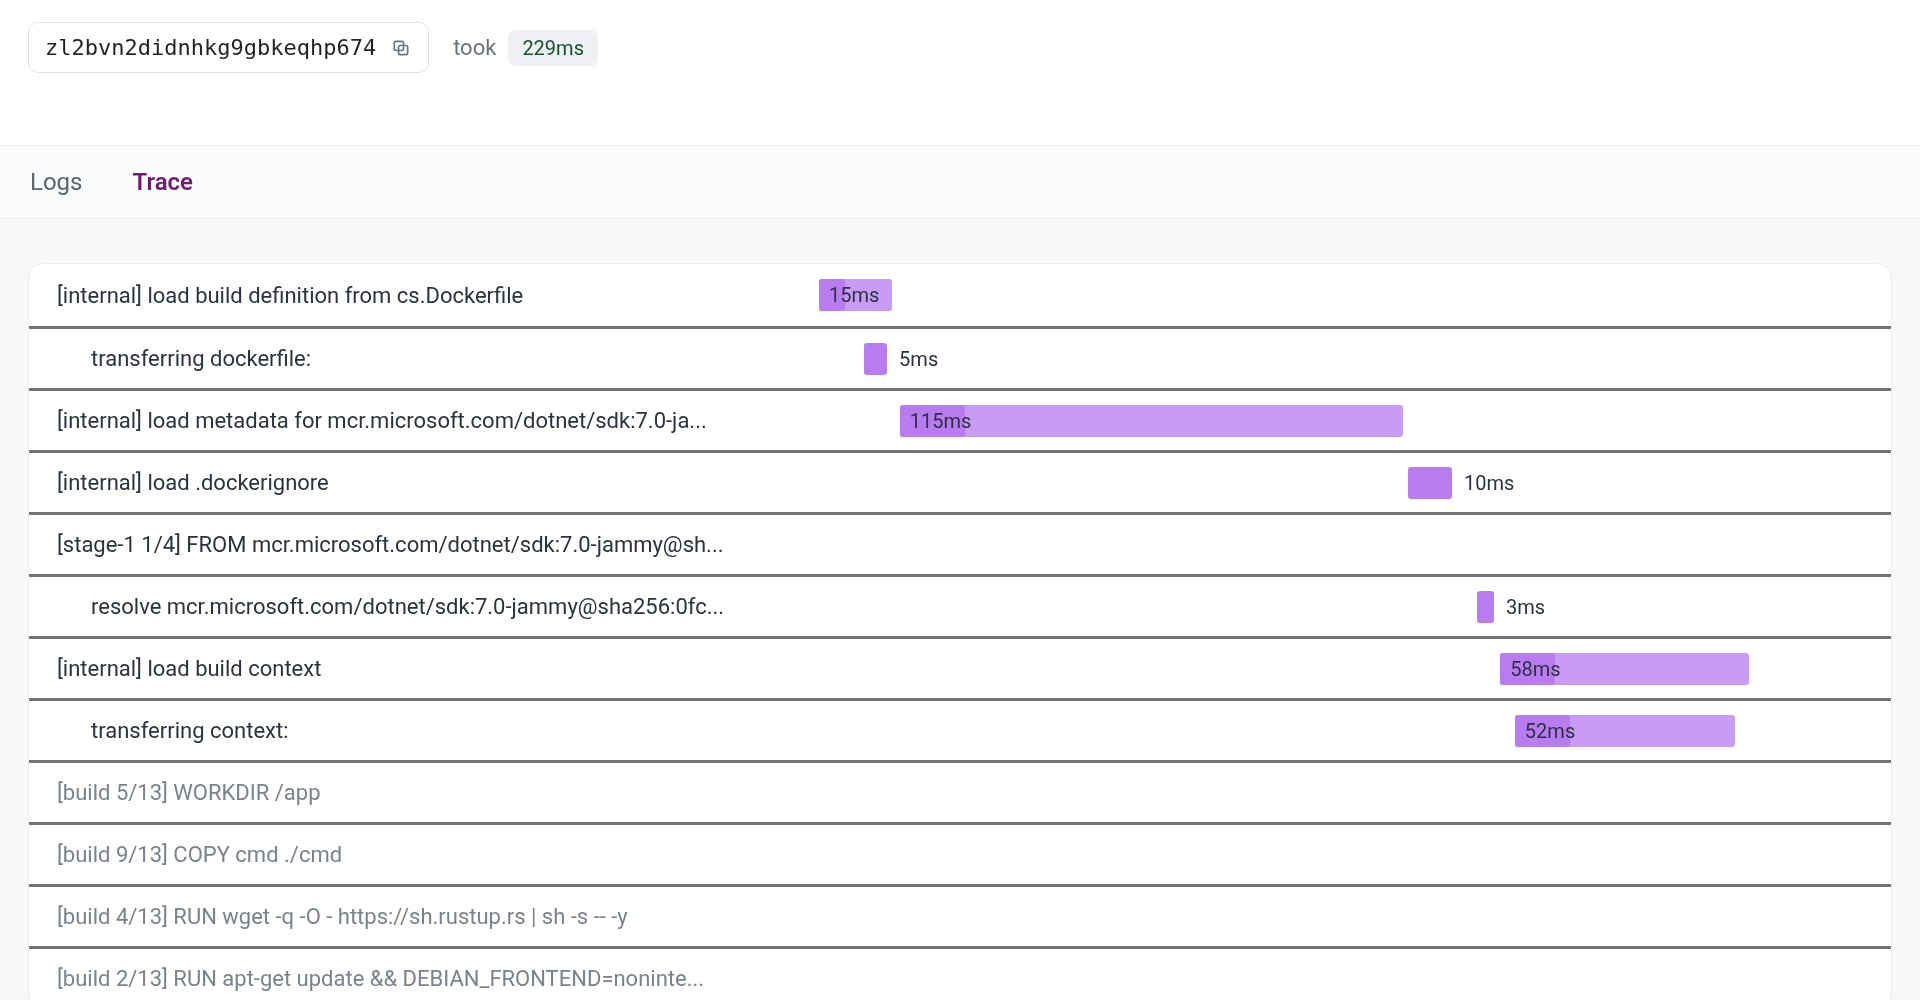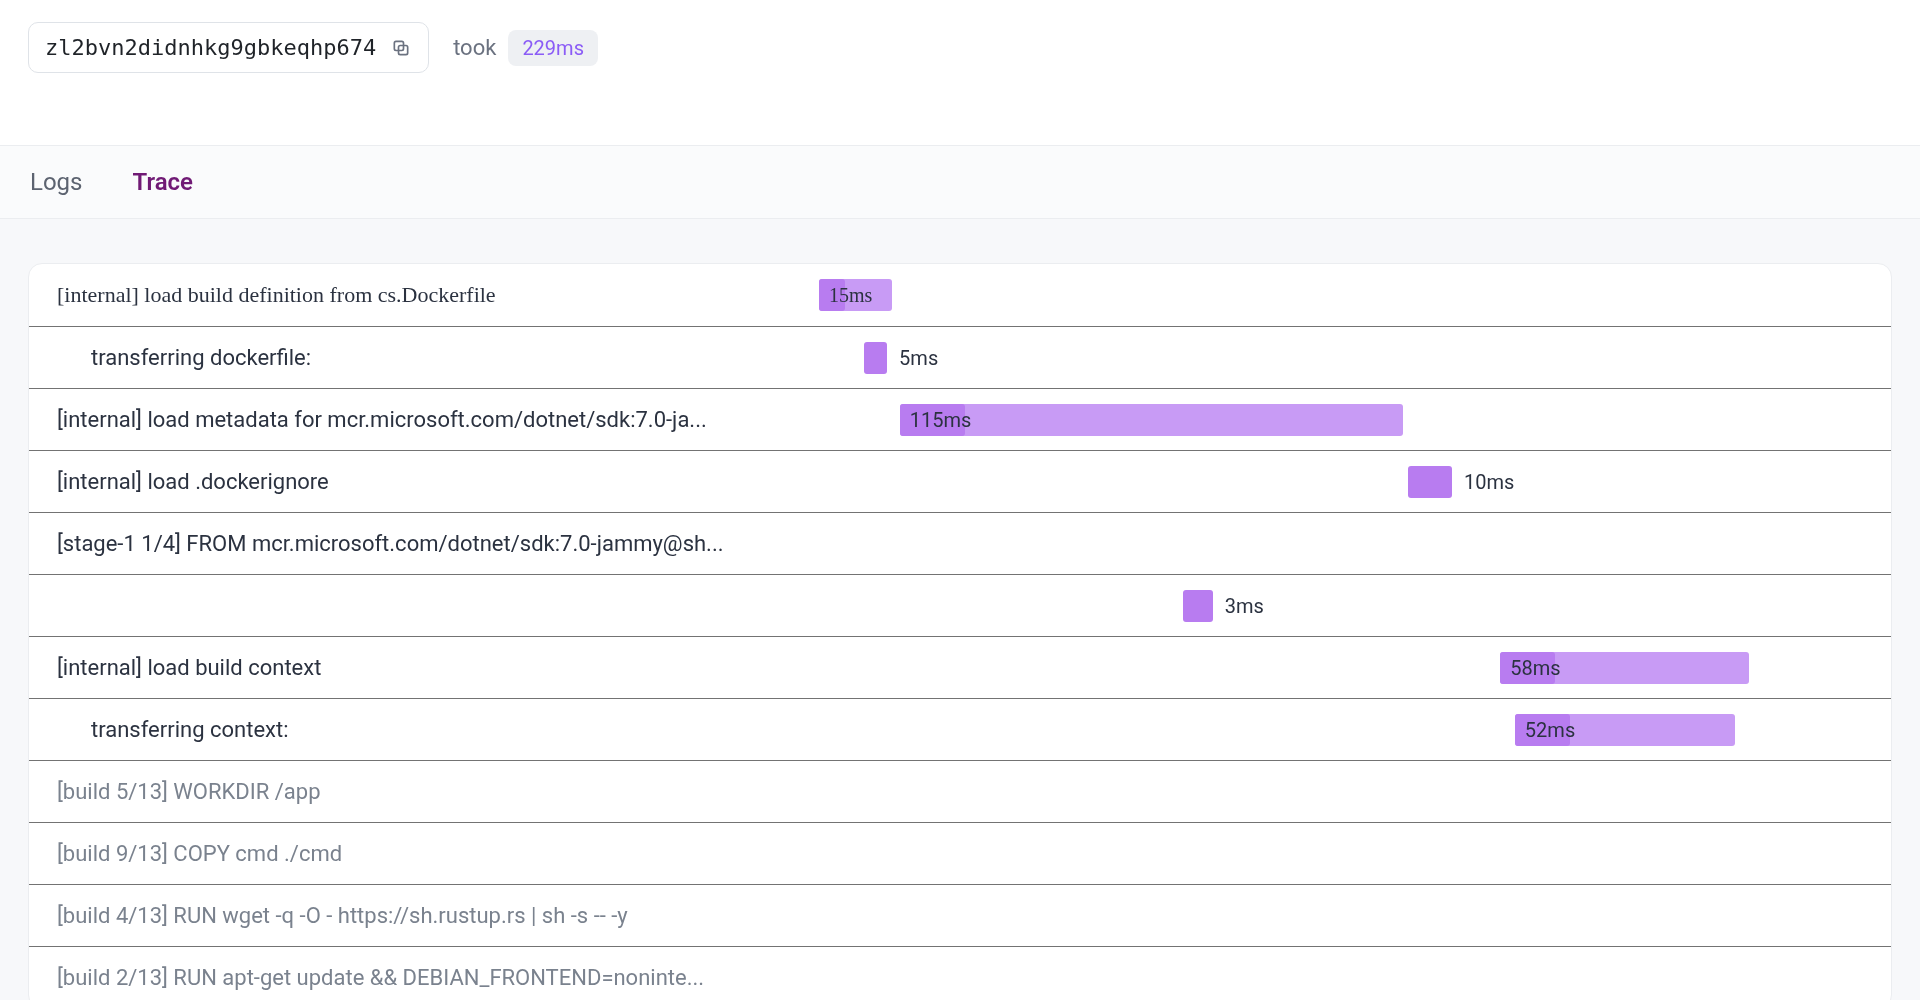--- a/index.html
+++ b/index.html
@@ -40,21 +40,21 @@
   }
   .took-wrap {
     display: flex;
     align-items: center;
     gap: 12px;
     font-size: 22px;
     color: #6b7280;
   }
   .took-badge {
     background: #eef0f3;
-    color: #8b5cf6;
+    color: #14532d;
     border-radius: 8px;
     padding: 6px 14px;
     font-size: 20px;
   }
 
   
   .tabs-wrap {
     border-top: 1px solid #ebedf0;
     border-bottom: 1px solid #ebedf0;
     background: #fafbfc;
@@ -84,26 +84,26 @@
   .trace-panel {
     background: #ffffff;
     border: 1px solid #ebedf0;
     border-radius: 14px;
     overflow: hidden;
   }
   .trace-row {
     display: flex;
     align-items: center;
     height: 62px;
-    border-top: 1px solid #737373;
+    border-top: 3px solid #737373;
     font-size: 22px;
     color: #2b3240;
     padding-right: 24px;
   }
-  .trace-row:first-child { border-top: none; font-family: Liberation Serif, serif; }
+  .trace-row:first-child { border-top: none; }
   .trace-row.cached .row-label-text { color: #7a828e; }
   .row-label {
     flex: 0 0 790px;
     display: flex;
     align-items: center;
     padding-left: 28px;
     white-space: nowrap;
     overflow: hidden;
     text-overflow: ellipsis;
     min-width: 0;
@@ -227,20 +227,23 @@
             <div class="bar-fill" style="width: 100%; position: relative; background: rgb(184, 124, 240);"></div>
           </div>
         </div>
       </div>
       <div class="trace-row">
         <div class="row-label">
           <span class="row-label-text">[stage-1 1/4] FROM mcr.microsoft.com/dotnet/sdk:7.0-jammy@sh...</span>
         </div>
       </div>
       <div class="trace-row">
+        <div class="row-label">
+          <span class="row-label-text indent">resolve mcr.microsoft.com/dotnet/sdk:7.0-jammy@sha256:0fc...</span>
+        </div>
         <div class="row-gantt">
           <span class="bar-text after" style="left: calc(64.4% + 12px);">3ms</span>
           <div class="bar" style="left: 62.8%; width: 1.6%;">
             <div class="bar-fill" style="width: 100%; position: relative; background: rgb(184, 124, 240);"></div>
           </div>
         </div>
       </div>
       <div class="trace-row">
         <div class="row-label">
           <span class="row-label-text">[internal] load build context</span>

